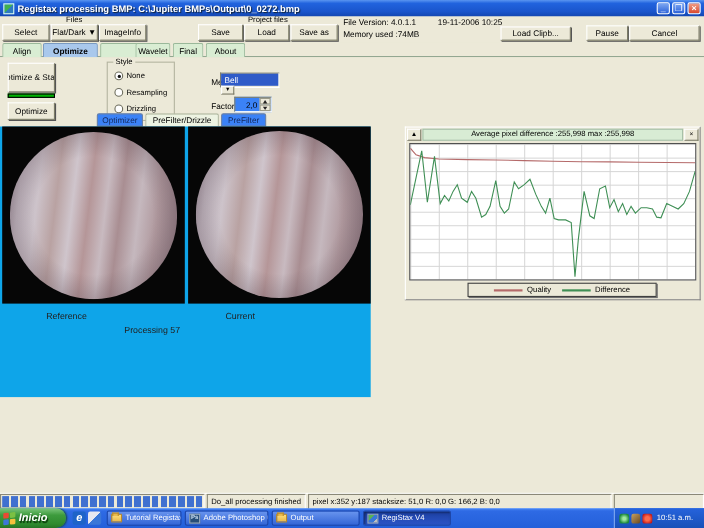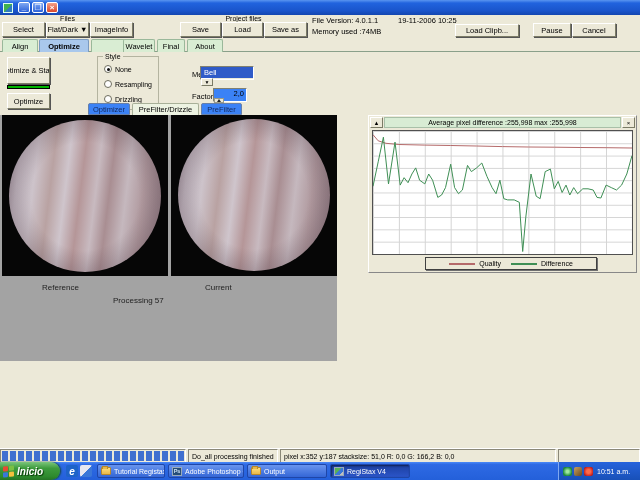--- a/index.html
+++ b/index.html
@@ -55,35 +55,35 @@
   .groupbox { border:1px solid #B4B4A0; }
   .groupbox .legend { position:absolute; top:-4px; left:5px; background:#ECE9D8; padding:0 2px; font-size:7px; }
   .radio-row { position:absolute; display:flex; align-items:center; gap:3px; font-size:7px; }
   .radio-circle { width:8px; height:8px; border-radius:50%; background:#fff; border:1px solid #6E6E5E; position:relative; }
   .radio-circle.checked::after { content:""; position:absolute; left:2px; top:2px; width:3px; height:3px; border-radius:50%; background:#101010; }
   .field-label { font-size:7.5px;padding-left:24px; }
   .combo { display:flex; border:1px solid; border-color:#808070 #fff #fff #808070; height:14px;flex-direction:column; }
   .combo-value { background:#2F5BC8; color:#fff; font-size:7.5px; padding:1px 3px; flex:1; display:flex; align-items:center; }
   .combo-btn { width:12px; background:#ECE9D8; border:1px solid; border-color:#fff #7B7B66 #7B7B66 #fff;
     display:flex; align-items:center; justify-content:center; font-size:5px; }
-  .spinbox { display:flex; border:1px solid; border-color:#808070 #fff #fff #808070; background:#3b82f6; height:14px;flex-direction:column; }
+  .spinbox { display:flex; border:1px solid; border-color:#808070 #fff #fff #808070; background:#3b82f6; height:14px; }
   .spin-value { flex:1; font-size:7.5px; display:flex; align-items:center; justify-content:flex-end; padding-right:2px; }
   .spin-btns { width:10px; display:flex; flex-direction:column; }
   .spin-btns > div { flex:1; background:#ECE9D8; border:1px solid #9a9a88; display:flex; align-items:center; justify-content:center; }
   .tri-up { width:0; height:0; border-left:2px solid transparent; border-right:2px solid transparent; border-bottom:3px solid #222; }
   .tri-down { width:0; height:0; border-left:2px solid transparent; border-right:2px solid transparent; border-top:3px solid #222; }
 
   
   .subtab { top:51px; height:12px; font-size:7.5px; display:flex; align-items:center; justify-content:center;
     border-radius:2px 2px 0 0; }
   .subtab.inactive { background:#3b82f6; color:#14285A; border:1px solid #6880A8; }
   .subtab.active { background:#EDF3E2; color:#000; border:1px solid #A8B098; border-bottom:none; }
 
   
-  .image-panel { left:0; top:115px; width:337px; height:246px; background:#a3a3a3; }
+  .image-panel { left:0; top:115px; width:337px; height:246px; background:#0ea5e9; }
   .img-black { top:0; height:161px; background:#060606; overflow:hidden; }
   .jupiter {
     position:absolute; border-radius:50%;
     background:
       radial-gradient(circle at 50% 50%, rgba(255,255,255,0) 50%, rgba(90,70,80,0.35) 76%, rgba(15,8,12,0.9) 99%),
       linear-gradient(97deg,#9D8F9A 0%,#C3B9C2 9%,#CDC3CA 19%,#B9A2A2 29%,#CFC5CC 38%,#B59698 47%,#C8BAC0 56%,#A98E92 64%,#C5B8BE 74%,#B0999E 84%,#9B858C 94%);
     filter: blur(0.7px);
   }
   .img-caption { position:absolute; font-size:8px; color:#222; }
 
@@ -141,40 +141,41 @@
   .tray-ic { width:9px; height:9px; border-radius:2px; }
   .tray-time { color:#fff; font-size:7px; margin-left:2px; white-space:nowrap; }
 </style>
 </head>
 <body>
 
 <div id="screen">
 
   <div class="abs titlebar">
     <div class="app-icon"></div>
+    <div class="title-text">Registax processing BMP: C:\Jupiter BMPs\Output\0_0272.bmp</div>
     <div class="winbtn">_</div>
     <div class="winbtn">❐</div>
     <div class="winbtn close">×</div>
   </div>
 
   <div class="abs toolbar">
     <div class="abs grouplabel" style="left:2px;width:131px;">Files</div>
     <div class="abs toolbtn" style="left:2px;top:7px;width:43px;height:15px;">Select</div>
     <div class="abs toolbtn" style="left:46px;top:7px;width:43px;height:15px;">Flat/Dark ▼</div>
     <div class="abs toolbtn" style="left:90px;top:7px;width:43px;height:15px;">ImageInfo</div>
     <div class="abs grouplabel" style="left:180px;width:127px;">Project files</div>
     <div class="abs toolbtn" style="left:180px;top:7px;width:41px;height:15px;">Save</div>
     <div class="abs toolbtn" style="left:222px;top:7px;width:41px;height:15px;">Load</div>
     <div class="abs toolbtn" style="left:264px;top:7px;width:43px;height:15px;">Save as</div>
     <div class="abs tb-text" style="left:312px;top:1px;">File Version: 4.0.1.1</div>
     <div class="abs tb-text" style="left:398px;top:1px;">19-11-2006 10:25</div>
     <div class="abs tb-text" style="left:312px;top:12px;">Memory used :74MB</div>
     <div class="abs toolbtn" style="left:455px;top:9px;width:64px;height:13px;">Load Clipb...</div>
     <div class="abs toolbtn" style="left:533px;top:8px;width:38px;height:14px;">Pause</div>
-    <div class="abs toolbtn" style="left:572px;top:8px;width:44px;height:14px;">Cancel</div>
+    <div class="abs toolbtn" style="left:572px;top:8px;width:64px;height:14px;">Cancel</div>
   </div>
 
   <div class="abs tabrow">
     <div class="abs tab" style="left:2px;width:36px;">Align</div>
     <div class="abs tab active" style="left:39px;width:50px;">Optimize</div>
     <div class="abs tab" style="left:91px;width:30px;padding-left:44px;">Stack</div>
     <div class="abs tab" style="left:123px;width:32px;">Wavelet</div>
     <div class="abs tab" style="left:157px;width:28px;">Final</div>
     <div class="abs tab" style="left:187px;width:36px;">About</div>
   </div>

